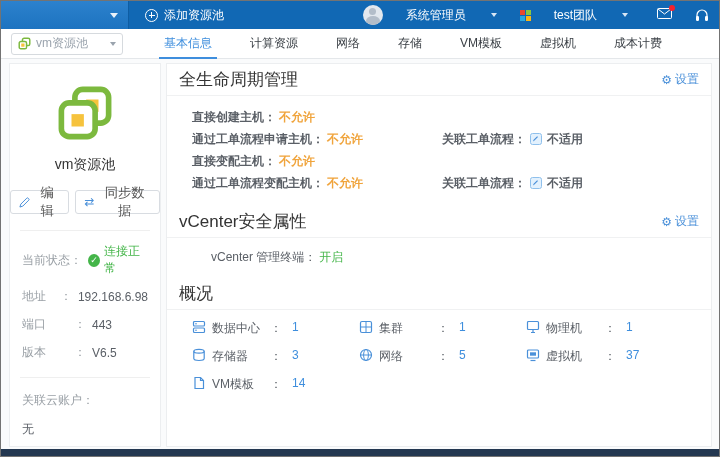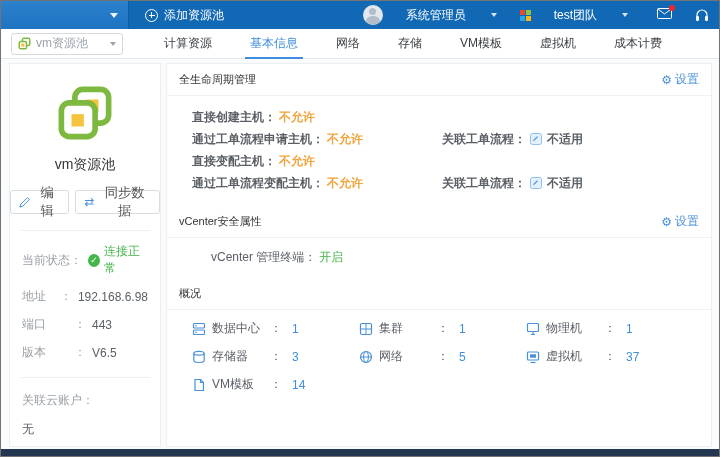--- a/index.html
+++ b/index.html
@@ -54,40 +54,40 @@
   .side-colon { color:#9aa0a6; margin-right:6px; }
   .side-val { color:#5a5f66; }
   .ok-badge { display:flex; align-items:center; gap:4px; color:#44b549; }
   .check-circle { width:13px; height:13px; border-radius:50%; background:#44b549; color:#fff; font-size:9px; line-height:13px; text-align:center; }
   .acct-label { color:#9aa0a6; padding:14px 12px 0 12px; }
   .acct-val { color:#5a5f66; padding:12px 12px 0 12px; }
 
   
   .main-card { position:absolute; left:165px; right:7px; top:4px; bottom:2px; background:#fff; border:1px solid #eceef0; overflow:hidden; }
   .sec-head { height:31px; display:flex; align-items:center; padding:0 12px; }
-  .sec-title { color:#333; font-size:11px; }
+  .sec-title { color:#333; font-size:17px; }
   .settings-link { margin-left:auto; color:#4a90d9; display:flex; align-items:center; gap:3px; cursor:pointer; }
   .sec-div { border-top:1px solid #f0f1f2; }
 
   .life-rows { padding:10px 12px 12px 25px; }
   .life-row { display:grid; grid-template-columns:250px auto; height:22px; align-items:center; }
   .life-label { color:#5a5f66; }
   .life-val { color:#f0a43c; margin-left:3px; }
   .pair { display:flex; align-items:center;font-weight:bold; }
   .flow-val { color:#5a5f66; margin-left:3px; }
   .flow-icon { margin:0 2px 0 4px; }
 
   .sec-body { padding:8px 12px 10px 25px; }
   .term-line { display:flex; align-items:center; height:22px;margin-left:19px; }
   .term-label { color:#5a5f66; }
   .term-val { color:#44b549; margin-left:3px; }
   .tip-line { display:flex; align-items:flex-start; gap:5px; margin-top:4px; color:#9aa0a6; }
 
   .ov-grid { padding:10px 12px 14px 25px; display:grid; grid-template-columns:167px 167px auto; row-gap:11px; }
-  .ov-item { display:flex; align-items:center; gap:6px; }
+  .ov-item { display:flex; gap:6px; }
   .ov-label { color:#5a5f66; width:52px; }
   .ov-colon { color:#5a5f66; margin-right:4px; }
   .ov-val { color:#3e8edd; cursor:pointer; }
   .gear { font-size:12px; line-height:1; }
 </style>
 </head>
 <body>
 
 <div class="screen">
 
@@ -130,22 +130,22 @@
     <div class="pool-select">
       <svg width="13" height="13" viewBox="0 0 16 16">
         <rect x="5.5" y="1.5" width="9" height="9" rx="2" fill="#fff" stroke="#7cb93e" stroke-width="1.8"></rect>
         <rect x="1.5" y="5.5" width="9" height="9" rx="2" fill="#fff" stroke="#7cb93e" stroke-width="1.8"></rect>
         <rect x="4" y="8" width="4" height="4" fill="#f6c33d"></rect>
       </svg>
       <span class="txt">vm资源池</span>
       <span class="caret-g"></span>
     </div>
     <div class="tabs">
+      <div class="tab active">基本信息</div>
       <div class="tab">计算资源</div>
-      <div class="tab active">基本信息</div>
       <div class="tab">网络</div>
       <div class="tab">存储</div>
       <div class="tab">VM模板</div>
       <div class="tab">虚拟机</div>
       <div class="tab">成本计费</div>
     </div>
   </div>
 
   <div class="content">
 

